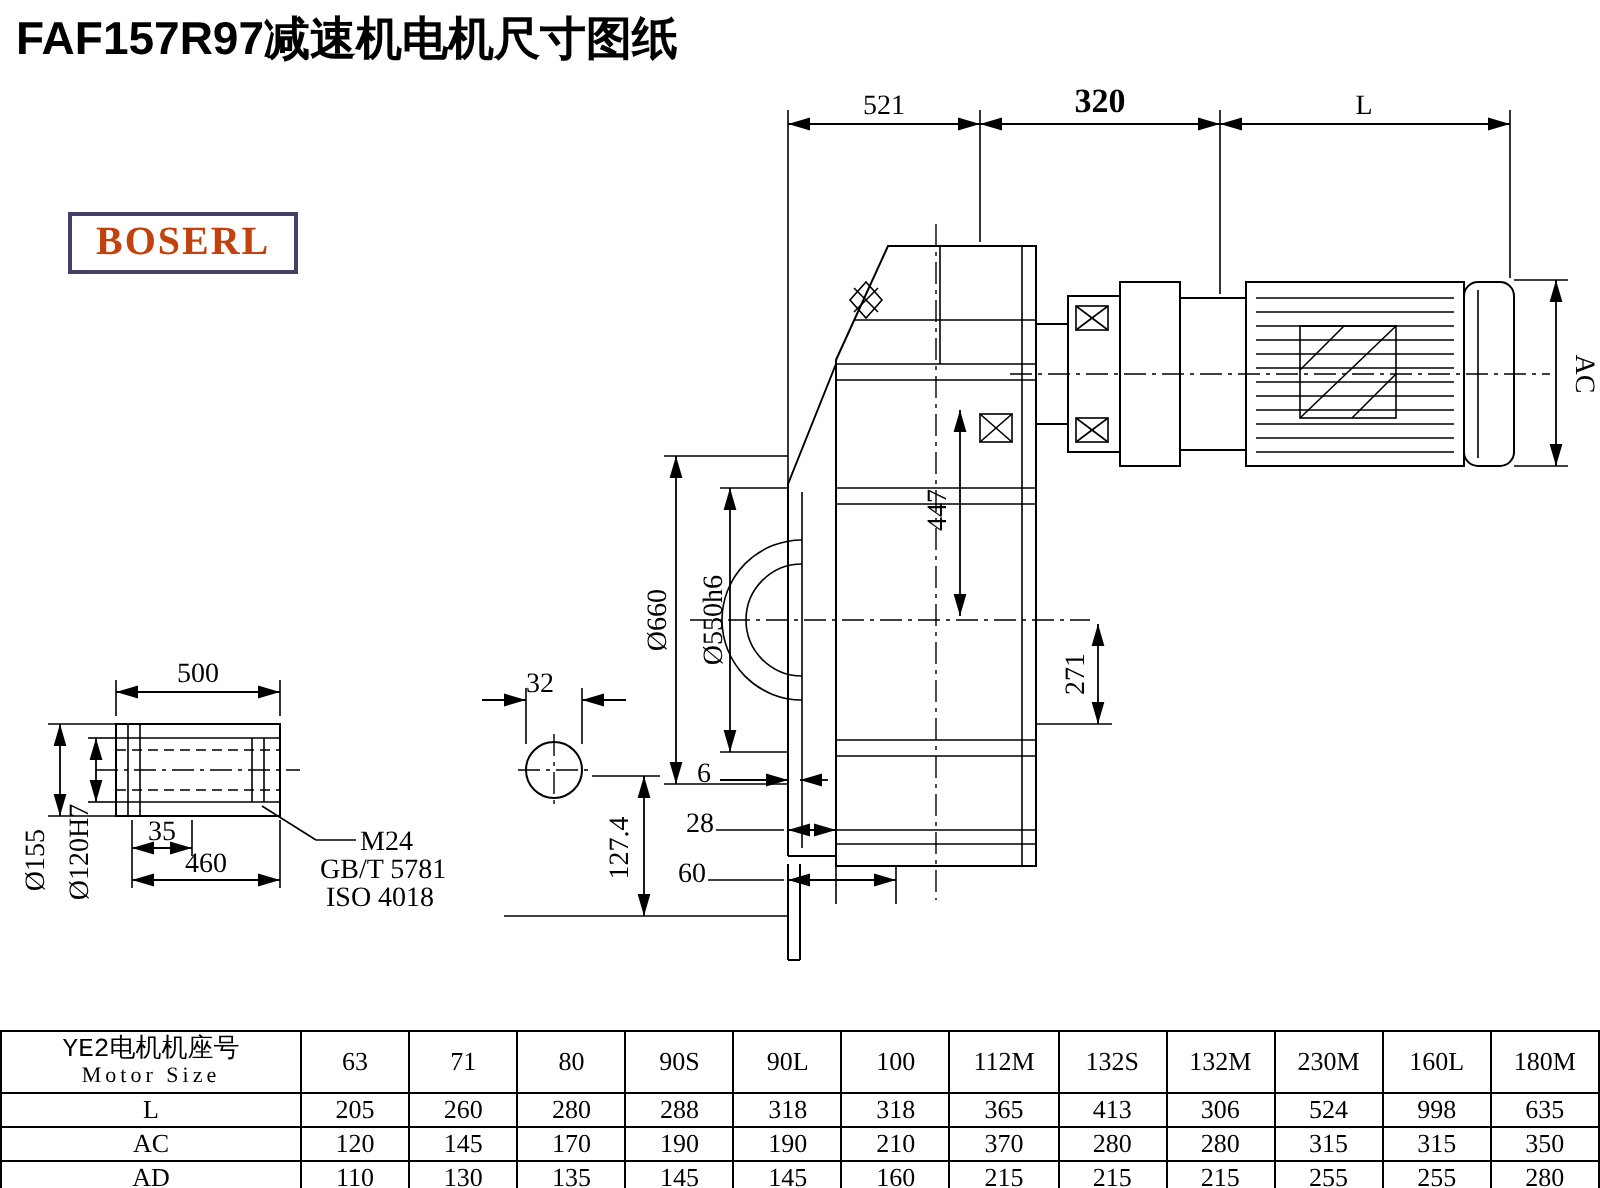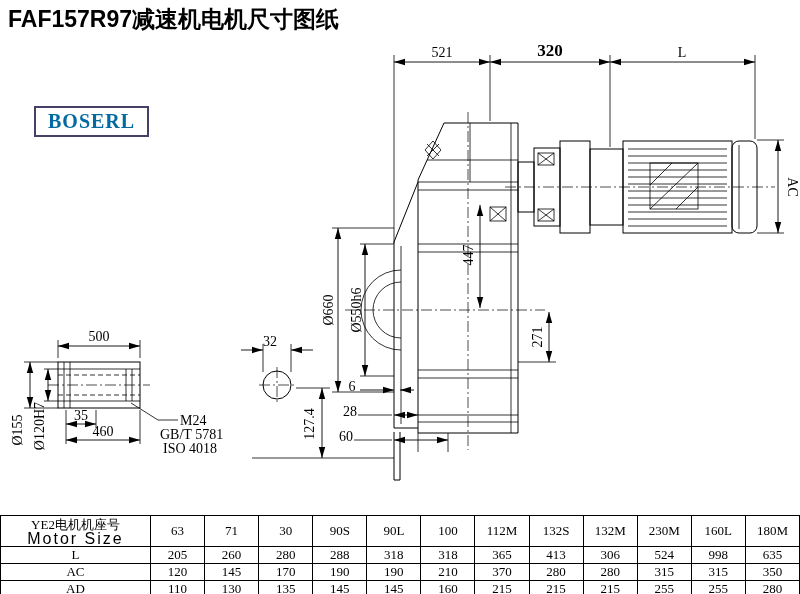--- a/index.html
+++ b/index.html
@@ -1,39 +1,39 @@
 <!DOCTYPE html>
 <html><head>
 <meta charset="utf-8">
 <style>
   html,body{margin:0;padding:0;background:#fff;}
   .stage{position:relative;width:800px;height:594px;background:#fff;overflow:hidden;
          font-family:"Liberation Sans",sans-serif;}
   .title{position:absolute;left:8px;top:4px;font-size:23px;font-weight:bold;color:#000;}
   .logo{position:absolute;left:34px;top:106px;padding:2px 12px;border:2px solid #474066;
-        color:#0369a1;font-family:"Liberation Serif",serif;font-size:20px;font-weight:bold;
+        color:#c2410c;font-family:"Liberation Serif",serif;font-size:20px;font-weight:bold;
         letter-spacing:1px;background:#fff;}
   svg{position:absolute;left:0;top:0;}
   svg text{font-family:"Liberation Serif",serif;font-size:14px;fill:#000;}
   .mid{text-anchor:middle;}
   .b{font-weight:bold;font-size:17px;}
   .ln{stroke:#000;stroke-width:1;fill:none;}
   .thin{stroke:#000;stroke-width:0.8;fill:none;}
   .dim{stroke:#000;stroke-width:0.9;fill:none;}
   .cl{stroke:#000;stroke-width:0.7;fill:none;stroke-dasharray:11 3 2 3;}
   .hid{stroke:#000;stroke-width:0.8;fill:none;stroke-dasharray:5 3;}
   table.dim-table{position:absolute;left:0;top:515px;width:800px;height:79px;
         border-collapse:collapse;table-layout:fixed;background:#fff;
         font-family:"Liberation Serif",serif;}
   table.dim-table td{border:1px solid #000;text-align:center;vertical-align:middle;
         padding:0;font-size:13px;color:#000;}
   tr.hd{height:31px;}
   tr.dr{height:16px;}
-  .hdr-cn{font-size:13px;line-height:14px;font-family:Liberation Serif, serif;}
-  .hdr-en{font-size:16px;line-height:13px;letter-spacing:2px;font-family:Liberation Sans, sans-serif;}
+  .hdr-cn{font-size:13px;line-height:14px;font-family:Liberation Mono, monospace;}
+  .hdr-en{font-size:11px;line-height:13px;letter-spacing:2px;font-family:Liberation Serif, serif;}
 </style>
 </head>
 <body>
 
 <div class="stage">
 
   <div class="title">FAF157R97减速机电机尺寸图纸</div>
   <div class="logo">BOSERL</div>
 
   <svg width="800" height="515" viewBox="0 0 800 515">
@@ -254,21 +254,21 @@
         <col>
     </colgroup>
     <tbody>
       <tr class="hd">
         <td>
           <div class="hdr-cn">YE2电机机座号</div>
           <div class="hdr-en">Motor Size</div>
         </td>
         <td>63</td>
         <td>71</td>
-        <td>30</td>
+        <td>80</td>
         <td>90S</td>
         <td>90L</td>
         <td>100</td>
         <td>112M</td>
         <td>132S</td>
         <td>132M</td>
         <td>230M</td>
         <td>160L</td>
         <td>180M</td>
       </tr>

